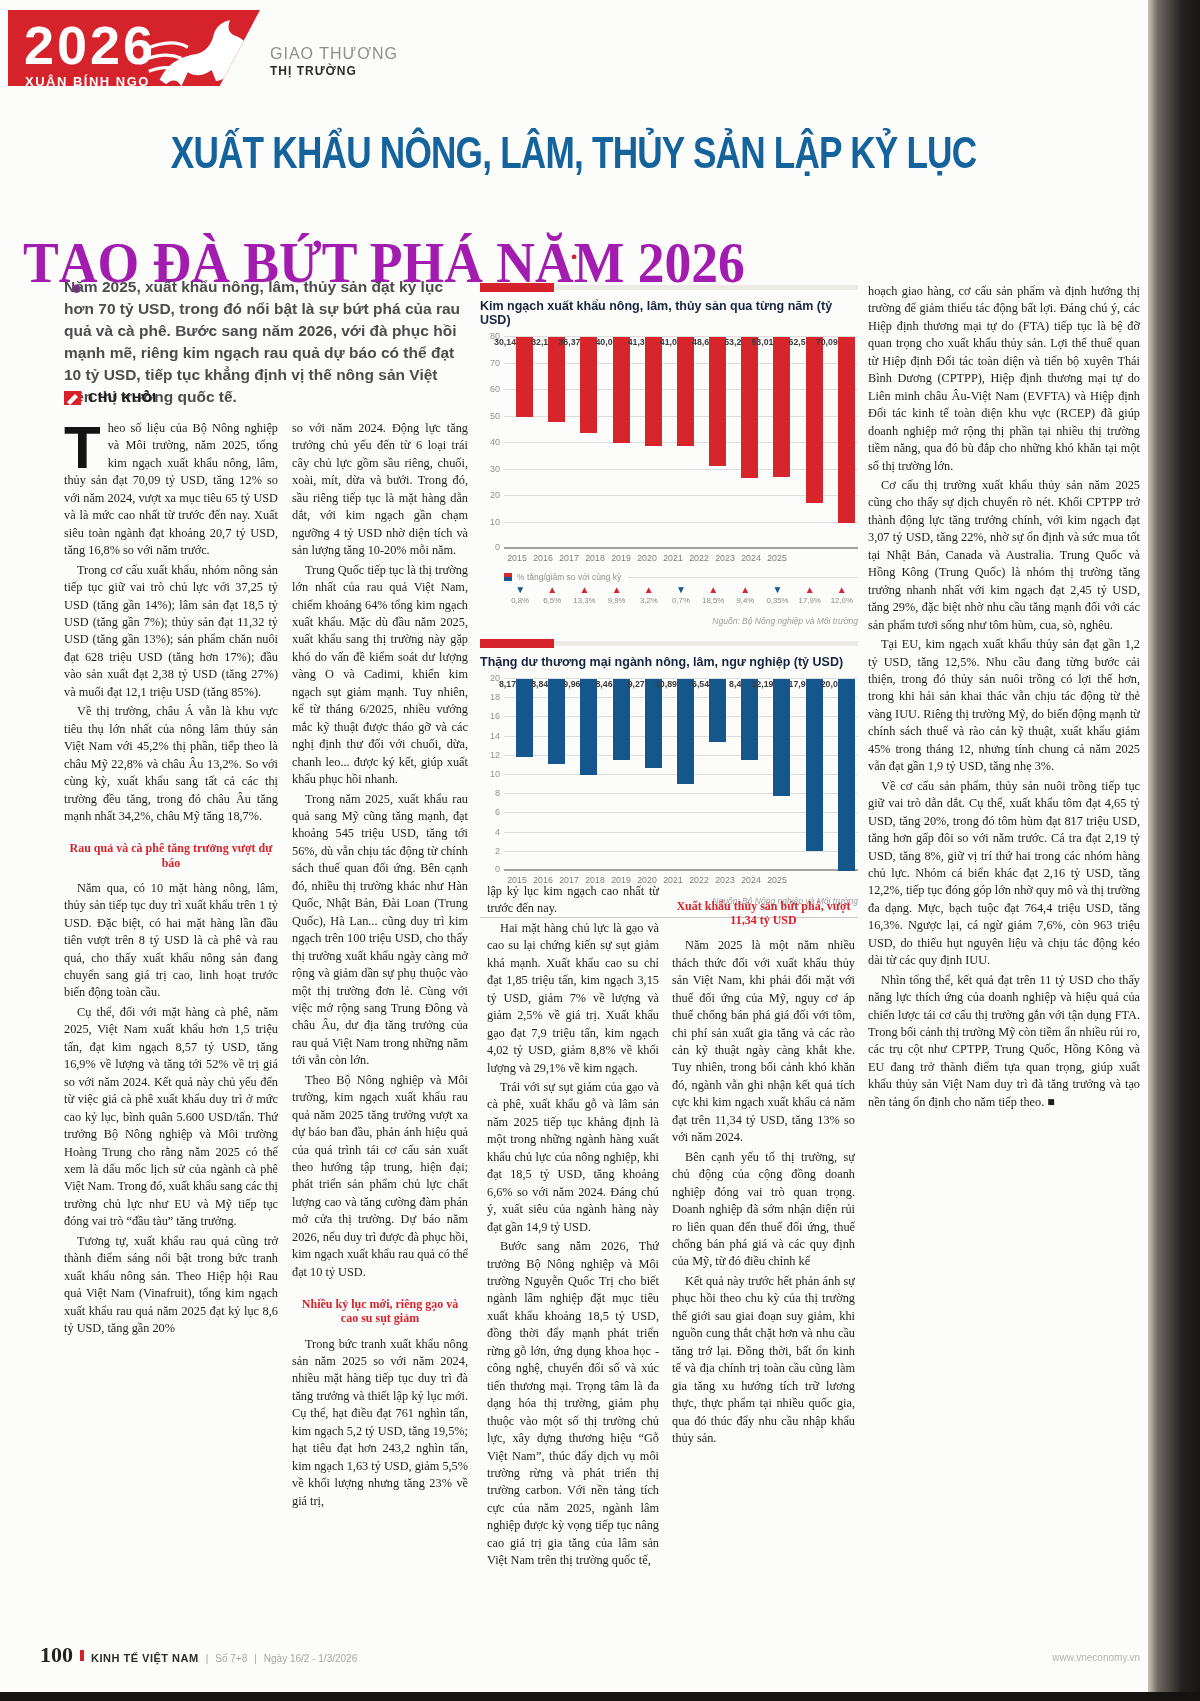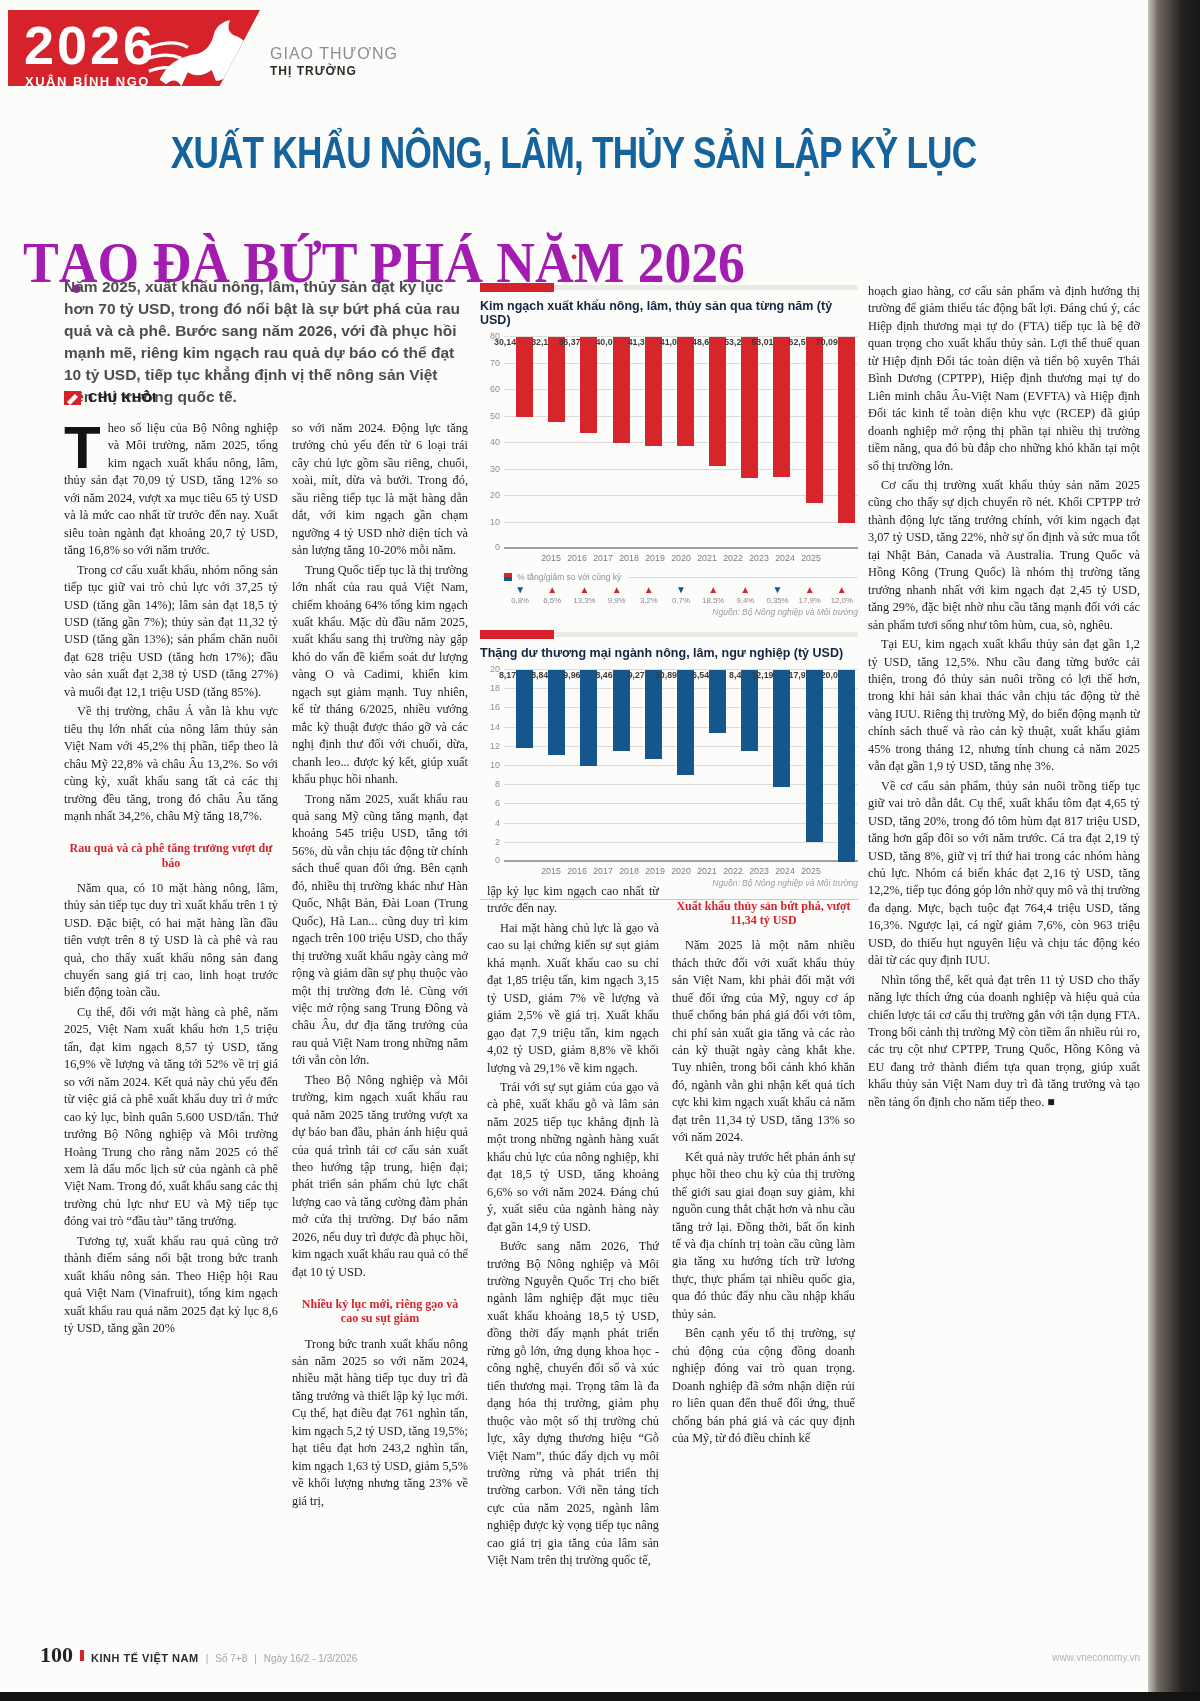--- a/index.html
+++ b/index.html
@@ -64,34 +64,34 @@
   .gridline{position:absolute;left:0;right:0;height:1px;background:#dcdcda;z-index:1;}
   .gridline.zero{background:#a0a09e;height:2px;}
   .gridline .tick{position:absolute;left:-26px;top:-5px;width:22px;text-align:right;
                   font-size:9px;color:#909090;}
   .bars{position:absolute;left:0;right:0;top:0;bottom:0;display:flex;align-items:flex-end;
         justify-content:space-around;z-index:2;}
   .bar-cell{display:flex;flex-direction:row;align-items:flex-start;justify-content:flex-end;
             height:100%;width:26px;}
   .bar-label{font-size:8.8px;font-weight:bold;color:#3c3c3c;margin-bottom:2px;white-space:nowrap;}
   .bar{width:17px;flex:0 0 auto;}
-  .years{display:flex;justify-content:center;margin:4px 0 0 24px;}
+  .years{display:flex;justify-content:flex-start;margin:4px 0 0 24px;}
   .year{width:26px;text-align:center;font-size:8.8px;color:#7d7d7d;}
   .legend-row{display:flex;align-items:center;margin:9px 0 3px 24px;text-align:center;}
   .legend-swatch{width:8px;height:8px;background:linear-gradient(180deg,#d6252b 55%,#15568d 55%);
                  margin-right:5px;flex:0 0 auto;}
   .legend-text{font-size:8.5px;color:#8f8f8f;white-space:nowrap;}
   .legend-line{flex:1;height:1px;background:#dcdcda;margin-left:7px;}
   .deltas{display:flex;justify-content:space-around;margin:3px 0 0 24px;}
   .delta{width:26px;display:flex;flex-direction:column;align-items:center;}
   .delta .arrow{font-size:10px;line-height:1;}
   .arrow.up{color:#d6252b;}
   .arrow.down{color:#15568d;}
   .delta .pct{font-size:7.8px;color:#8a8a8a;margin-top:1px;white-space:nowrap;}
-  .source{font-size:8.5px;color:#9c9c9c;font-style:italic;text-align:right;margin-top:2px;}
+  .source{font-size:8.5px;color:#9c9c9c;font-style:italic;text-align:right;margin-top:11px;}
   .chart.c1{margin-top:13px;}
   .charts-divider{height:1px;background:#c9c9c7;margin-top:11px;}
 
   
   .footer{position:absolute;left:40px;top:1642px;display:flex;align-items:baseline;gap:7px;}
   .page-num{font-family:"Liberation Serif",serif;font-weight:bold;font-size:22px;color:#222;}
   .mag-bar{width:4px;height:11px;background:#d6222a;align-self:center;}
   .mag-name{font-size:11px;font-weight:bold;color:#2b2b2b;letter-spacing:.5px;}
   .mag-meta{font-size:10px;color:#a5a5a5;}
   .website{position:absolute;right:60px;top:1652px;font-size:10px;color:#b3b3b3;}
@@ -421,22 +421,22 @@
         <p>Hai mặt hàng chủ lực là gạo và cao su lại chứng kiến sự sụt giảm khá mạnh. Xuất khẩu cao su chỉ đạt 1,85 triệu tấn, kim ngạch 3,15 tỷ USD, giảm 7% về lượng và giảm 2,5% về giá trị. Xuất khẩu gạo đạt 7,9 triệu tấn, kim ngạch 4,02 tỷ USD, giảm 8,8% về khối lượng và 29,1% về kim ngạch.</p>
         <p>Trái với sự sụt giảm của gạo và cà phê, xuất khẩu gỗ và lâm sản năm 2025 tiếp tục khẳng định là một trong những ngành hàng xuất khẩu chủ lực của nông nghiệp, khi đạt 18,5 tỷ USD, tăng khoảng 6,6% so với năm 2024. Đáng chú ý, xuất siêu của ngành hàng này đạt gần 14,9 tỷ USD.</p>
         <p>Bước sang năm 2026, Thứ trưởng Bộ Nông nghiệp và Môi trường Nguyễn Quốc Trị cho biết ngành lâm nghiệp đặt mục tiêu xuất khẩu khoảng 18,5 tỷ USD, đồng thời đẩy mạnh phát triển rừng gỗ lớn, ứng dụng khoa học - công nghệ, chuyển đổi số và xúc tiến thương mại. Trọng tâm là đa dạng hóa thị trường, giảm phụ thuộc vào một số thị trường chủ lực, xây dựng thương hiệu “Gỗ Việt Nam”, thúc đẩy dịch vụ môi trường rừng và phát triển thị trường carbon. Với nền tảng tích cực của năm 2025, ngành lâm nghiệp được kỳ vọng tiếp tục nâng cao giá trị gia tăng của lâm sản Việt Nam trên thị trường quốc tế,</p>
       </div>
   </div>
 
   <div class="col" id="col4">
     <div class="red-head">Xuất khẩu thủy sản bứt phá, vượt 11,34 tỷ USD</div>
     <div>
         <p>Năm 2025 là một năm nhiều thách thức đối với xuất khẩu thủy sản Việt Nam, khi phải đối mặt với thuế đối ứng của Mỹ, nguy cơ áp thuế chống bán phá giá đối với tôm, chi phí sản xuất gia tăng và các rào cản kỹ thuật ngày càng khắt khe. Tuy nhiên, trong bối cảnh khó khăn đó, ngành vẫn ghi nhận kết quả tích cực khi kim ngạch xuất khẩu cả năm đạt trên 11,34 tỷ USD, tăng 13% so với năm 2024.</p>
+        <p>Bên cạnh yếu tố thị trường, sự chủ động của cộng đồng doanh nghiệp đóng vai trò quan trọng. Doanh nghiệp đã sớm nhận diện rủi ro liên quan đến thuế đối ứng, thuế chống bán phá giá và các quy định của Mỹ, từ đó điều chỉnh kế</p>
         <p>Kết quả này trước hết phản ánh sự phục hồi theo chu kỳ của thị trường thế giới sau giai đoạn suy giảm, khi nguồn cung thắt chặt hơn và nhu cầu tăng trở lại. Đồng thời, bất ổn kinh tế và địa chính trị toàn cầu cũng làm gia tăng xu hướng tích trữ lương thực, thực phẩm tại nhiều quốc gia, qua đó thúc đẩy nhu cầu nhập khẩu thủy sản.</p>
-        <p>Bên cạnh yếu tố thị trường, sự chủ động của cộng đồng doanh nghiệp đóng vai trò quan trọng. Doanh nghiệp đã sớm nhận diện rủi ro liên quan đến thuế đối ứng, thuế chống bán phá giá và các quy định của Mỹ, từ đó điều chỉnh kế</p>
       </div>
   </div>
 
   <div class="col" id="col5">
     <div class="cont">
         <p>hoạch giao hàng, cơ cấu sản phẩm và định hướng thị trường để giảm thiểu tác động bất lợi. Đáng chú ý, các Hiệp định thương mại tự do (FTA) tiếp tục là bệ đỡ quan trọng cho xuất khẩu thủy sản. Lợi thế thuế quan từ Hiệp định Đối tác toàn diện và tiến bộ xuyên Thái Bình Dương (CPTPP), Hiệp định thương mại tự do Liên minh châu Âu-Việt Nam (EVFTA) và Hiệp định Đối tác kinh tế toàn diện khu vực (RCEP) đã giúp doanh nghiệp mở rộng thị phần tại nhiều thị trường tiềm năng, qua đó bù đắp cho những khó khăn tại một số thị trường lớn.</p>
         <p>Cơ cấu thị trường xuất khẩu thủy sản năm 2025 cũng cho thấy sự dịch chuyển rõ nét. Khối CPTPP trở thành động lực tăng trưởng chính, với kim ngạch đạt 3,07 tỷ USD, tăng 22%, nhờ sự ổn định và sức mua tốt tại Nhật Bản, Canada và Australia. Trung Quốc và Hồng Kông (Trung Quốc) là nhóm thị trường tăng trưởng nhanh nhất với kim ngạch đạt 2,45 tỷ USD, tăng 29%, đặc biệt nhờ nhu cầu tăng mạnh đối với các sản phẩm tươi sống như tôm hùm, cua, sò, nghêu.</p>
         <p>Tại EU, kim ngạch xuất khẩu thủy sản đạt gần 1,2 tỷ USD, tăng 12,5%. Nhu cầu đang từng bước cải thiện, trong đó thủy sản nuôi trồng có lợi thế hơn, trong khi hải sản khai thác vẫn chịu tác động từ thẻ vàng IUU. Riêng thị trường Mỹ, do biến động mạnh từ chính sách thuế và rào cản kỹ thuật, xuất khẩu giảm 45% trong tháng 12, nhưng tính chung cả năm 2025 vẫn đạt gần 1,9 tỷ USD, tăng nhẹ 3%.</p>
         <p>Về cơ cấu sản phẩm, thủy sản nuôi trồng tiếp tục giữ vai trò dẫn dắt. Cụ thể, xuất khẩu tôm đạt 4,65 tỷ USD, tăng 20%, trong đó tôm hùm đạt 817 triệu USD, tăng hơn gấp đôi so với năm trước. Cá tra đạt 2,19 tỷ USD, tăng 8%, giữ vị trí thứ hai trong các nhóm hàng chủ lực. Nhóm cá biển khác đạt 2,16 tỷ USD, tăng 12,2%, tiếp tục đóng góp lớn nhờ quy mô và thị trường đa dạng. Mực, bạch tuộc đạt 764,4 triệu USD, tăng 16,3%. Ngược lại, cá ngừ giảm 7,6%, còn 963 triệu USD, do thiếu hụt nguyên liệu và chịu tác động kéo dài từ các quy định IUU.</p>
         <p>Nhìn tổng thể, kết quả đạt trên 11 tỷ USD cho thấy năng lực thích ứng của doanh nghiệp và hiệu quả của chiến lược tái cơ cấu thị trường gắn với tận dụng FTA. Trong bối cảnh thị trường Mỹ còn tiềm ẩn nhiều rủi ro, các trụ cột như CPTPP, Trung Quốc, Hồng Kông và EU đang trở thành điểm tựa quan trọng, giúp xuất khẩu thủy sản Việt Nam duy trì đà tăng trưởng và tạo nền tảng ổn định cho năm tiếp theo. ■</p>

